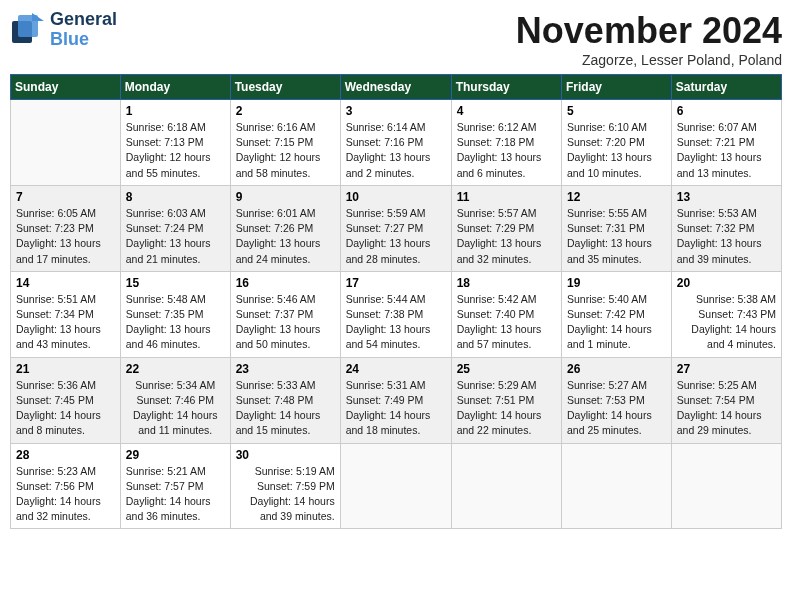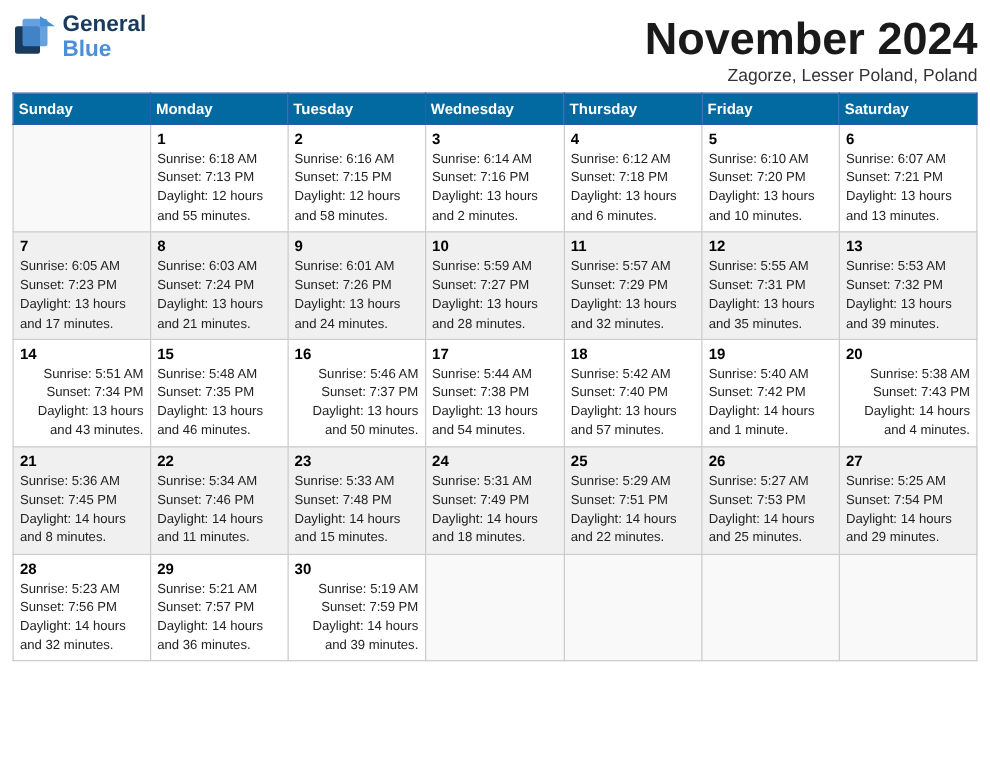--- a/index.html
+++ b/index.html
@@ -32,21 +32,21 @@
     .location {
       font-size: 14px;
       color: #333;
     }
     .calendar {
       width: 100%;
       border-collapse: collapse;
       font-size: 11px;
     }
     .calendar thead tr th {
-      background-color: #0369a1;
+      background-color: #14532d;
       color: #fff;
       padding: 5px 4px;
       text-align: left;
       border: 1px solid #2a5daa;
       font-size: 12px;
     }
     .calendar tbody tr td {
       border: 1px solid #ccc;
       padding: 4px 5px;
       vertical-align: top;
@@ -204,35 +204,35 @@
           <span class="day-num">13</span>
           <div class="day-info" style="white-space: pre-line;">Sunrise: 5:53 AM
 Sunset: 7:32 PM
 Daylight: 13 hours
 and 39 minutes.</div>
         </td>
       </tr>
       <tr class="row-white">
         <td>
           <span class="day-num">14</span>
-          <div class="day-info" style="white-space: pre-line; text-align: right;">Sunrise: 5:51 AM
+          <div class="day-info" style="white-space: pre-line;">Sunrise: 5:51 AM
 Sunset: 7:34 PM
 Daylight: 13 hours
 and 43 minutes.</div>
         </td>
         <td>
           <span class="day-num">15</span>
           <div class="day-info" style="white-space: pre-line;">Sunrise: 5:48 AM
 Sunset: 7:35 PM
 Daylight: 13 hours
 and 46 minutes.</div>
         </td>
         <td>
           <span class="day-num">16</span>
-          <div class="day-info" style="white-space: pre-line; text-align: right;">Sunrise: 5:46 AM
+          <div class="day-info" style="white-space: pre-line;">Sunrise: 5:46 AM
 Sunset: 7:37 PM
 Daylight: 13 hours
 and 50 minutes.</div>
         </td>
         <td>
           <span class="day-num">17</span>
           <div class="day-info" style="white-space: pre-line;">Sunrise: 5:44 AM
 Sunset: 7:38 PM
 Daylight: 13 hours
 and 54 minutes.</div>
@@ -262,21 +262,21 @@
       <tr class="row-shaded">
         <td>
           <span class="day-num">21</span>
           <div class="day-info" style="white-space: pre-line;">Sunrise: 5:36 AM
 Sunset: 7:45 PM
 Daylight: 14 hours
 and 8 minutes.</div>
         </td>
         <td>
           <span class="day-num">22</span>
-          <div class="day-info" style="white-space: pre-line;">Sunrise: 5:34 AM
+          <div class="day-info" style="white-space: pre-line; text-align: center;">Sunrise: 5:34 AM
 Sunset: 7:46 PM
 Daylight: 14 hours
 and 11 minutes.</div>
         </td>
         <td>
           <span class="day-num">23</span>
           <div class="day-info" style="white-space: pre-line;">Sunrise: 5:33 AM
 Sunset: 7:48 PM
 Daylight: 14 hours
 and 15 minutes.</div>

